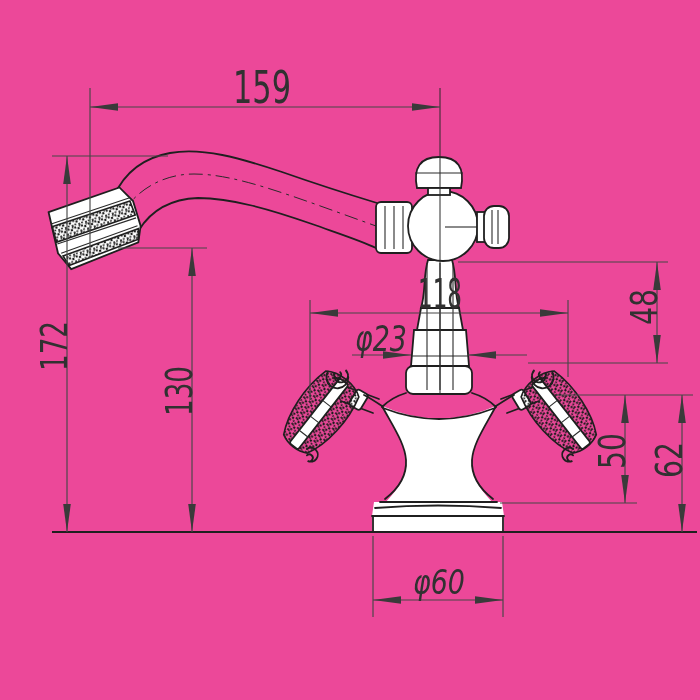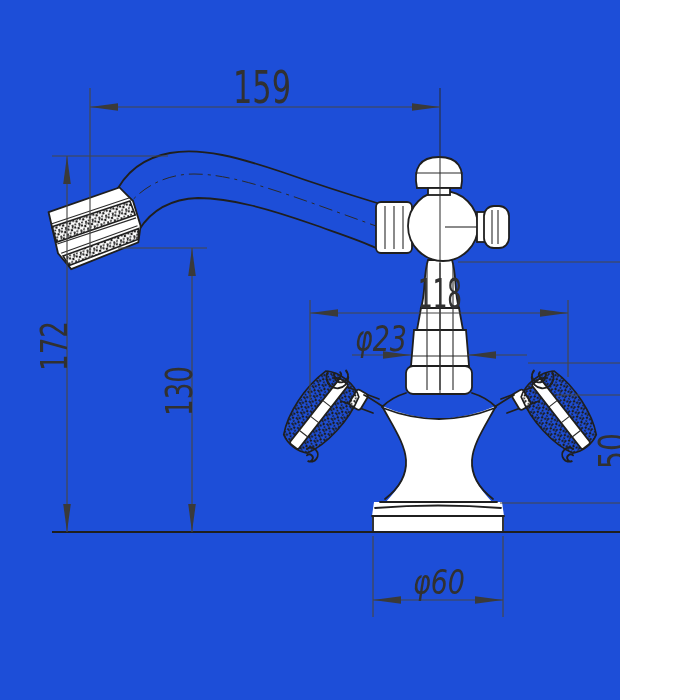--- a/index.html
+++ b/index.html
@@ -1,16 +1,16 @@
 <!DOCTYPE html>
 <html><head>
 <meta charset="utf-8">
 <style>
   html,body{margin:0;padding:0;background:#ffffff;}
-  .canvas{position:relative;width:620px;height:700px;background:#1d4ed8;overflow:hidden;}
+  .canvas{position:relative;width:700px;height:700px;background:#ec4899;overflow:hidden;}
   svg{display:block;}
   .obj{stroke:#1f1f1f;stroke-width:1.8;fill:none;stroke-linecap:round;}
   .objw{fill:#ffffff;stroke:#1f1f1f;stroke-width:1.8;}
   .objt{stroke:#2a2a2a;stroke-width:1.1;fill:none;}
   .stip{fill:url(#stip);stroke:#1f1f1f;stroke-width:1.6;}
   .dim{stroke:#474747;stroke-width:1.15;fill:none;}
   .deck{stroke:#1f1f1f;stroke-width:2.2;fill:none;}
   .arr{fill:#3a3a3a;stroke:none;}
   .cl{stroke:#2a2a2a;stroke-width:1;fill:none;}
   .dtxt{fill:#313131;font-family:"DejaVu Sans","Liberation Sans",sans-serif;}

